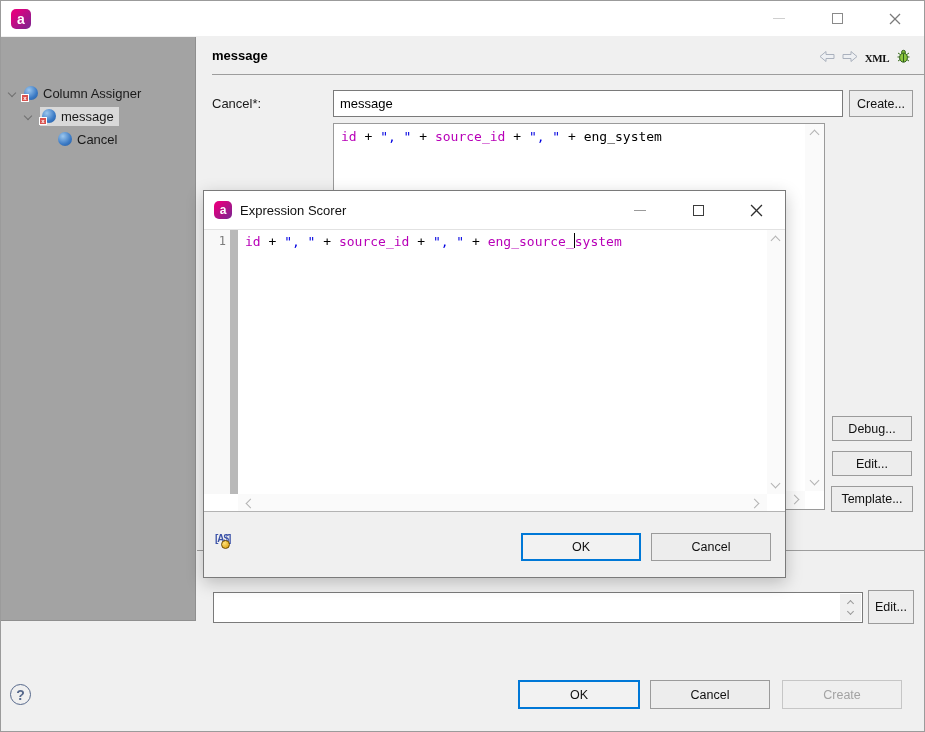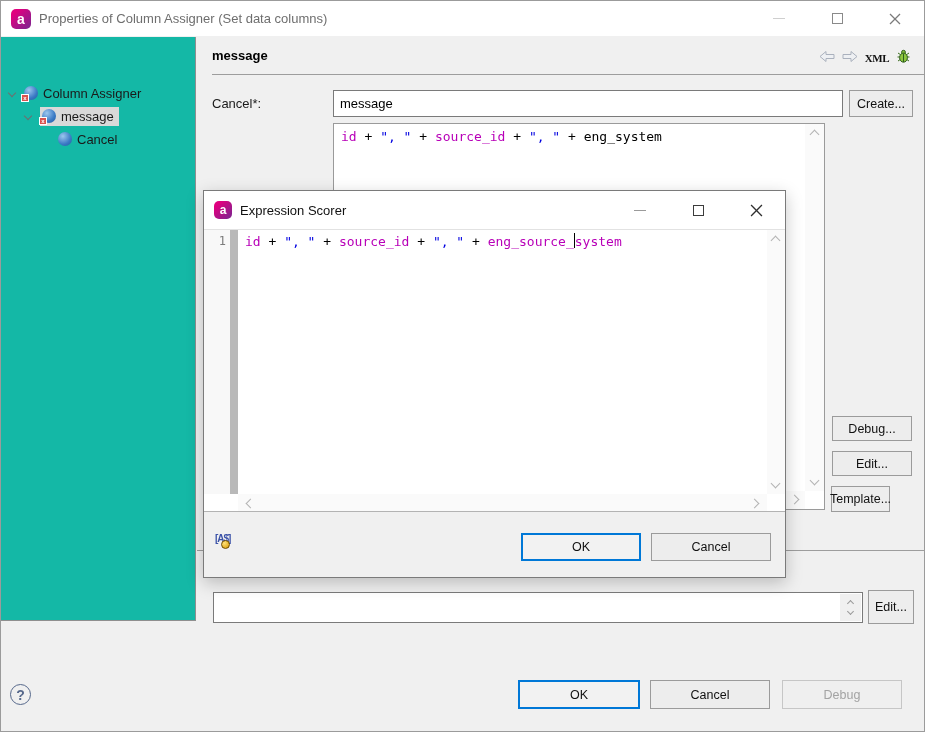--- a/index.html
+++ b/index.html
@@ -22,21 +22,21 @@
   .win-title.dark{color:#111;}
   .win-controls{position:absolute;right:0;top:0;height:100%;display:flex;align-items:center;}
   .win-btn{width:58px;height:100%;display:flex;align-items:center;justify-content:center;}
   .glyph-min{width:12px;height:1px;background:#cfcfcf;}
   .glyph-min.dark{background:#9a9a9a;}
   .glyph-max{width:11px;height:11px;border:1px solid #8a8a8a;}
   .glyph-max.dark{border-color:#3c3c3c;}
   .glyph-x{stroke:#7b7b7b;stroke-width:1.2;}
   .glyph-x.dark{stroke:#2f2f2f;}
   
-  .sidebar{position:absolute;left:1px;top:37px;width:195px;height:584px;background:#14b8a6;
+  .sidebar{position:absolute;left:1px;top:37px;width:195px;height:584px;background:#a3a3a3;
            border-right:1px solid #8f8f8f;border-bottom:1px solid #8f8f8f;}
   .tree-row{position:absolute;height:20px;display:flex;align-items:center;white-space:nowrap;}
   .tree-chev{display:inline-block;width:6px;height:6px;border-right:1.4px solid #6f6f6f;
              border-bottom:1.4px solid #6f6f6f;transform:rotate(45deg);margin-right:9px;}
   .sphere{position:relative;width:14px;height:14px;border-radius:50%;margin-right:5px;flex:0 0 auto;
           background:radial-gradient(circle at 35% 30%,#9cc7ee,#3a79c4 60%,#245a9e);}
   .sphere .err{position:absolute;left:-3px;bottom:-2px;width:8px;height:8px;background:#d9534f;
                border:1px solid #fff;color:#fff;font-size:6px;line-height:6px;text-align:center;font-weight:bold;}
   .sel-wrap{display:flex;align-items:center;background:#d9d9d9;padding:2px 5px 2px 2px;}
   
@@ -94,21 +94,20 @@
                border:1.6px solid #56688b;color:#56688b;font-weight:bold;font-size:14px;
                display:flex;align-items:center;justify-content:center;}
 </style>
 </head>
 <body>
 
 <div class="screen">
 
   <div class="titlebar">
     <div class="app-icon">a</div>
-    <div class="win-title">Properties of Column Assigner (Set data columns)</div>
     <div class="win-controls">
       <div class="win-btn">
           <div class="glyph-min"></div>
         </div>
       <div class="win-btn">
           <div class="glyph-max"></div>
         </div>
       <div class="win-btn">
         <svg width="12" height="12" viewBox="0 0 12 12">
             <line x1="1" y1="1" x2="11" y2="11" class="glyph-x"></line>
@@ -190,37 +189,37 @@
           <span class="chev left"></span>
         </div>
       <div class="sc-btn" style="right:2px;top:0;">
           <span class="chev right"></span>
         </div>
     </div>
   </div>
 
   <div class="btn" style="left:832px;top:416px;width:80px;height:25px;">Debug...</div>
   <div class="btn" style="left:832px;top:451px;width:80px;height:25px;">Edit...</div>
-  <div class="btn" style="left:831px;top:486px;width:59px;height:26px;">Template...</div>
+  <div class="btn" style="left:831px;top:486px;width:82px;height:26px;">Template...</div>
 
   <div class="hr2"></div>
 
   <div class="text-field" style="left:213px;top:592px;width:650px;height:31px;">
     <span></span>
     <div class="spinner">
       <span class="chev sm up"></span>
       <span class="chev sm down"></span>
     </div>
   </div>
   <div class="btn" style="left:868px;top:590px;width:46px;height:34px;">Edit...</div>
 
   <div class="help-circle">?</div>
   <div class="btn default" style="left:518px;top:680px;width:122px;height:29px;">OK</div>
   <div class="btn" style="left:650px;top:680px;width:120px;height:29px;">Cancel</div>
-  <div class="btn disabled" style="left:782px;top:680px;width:120px;height:29px;" aria-disabled="true">Debug</div>
+  <div class="btn disabled" style="left:782px;top:680px;width:120px;height:29px;" aria-disabled="true">Create</div>
 
   <div class="dialog">
     <div class="dlg-titlebar">
       <div class="app-icon" style="width:18px;height:18px;line-height:18px;font-size:12px;">a</div>
       <div class="win-title dark">Expression Scorer</div>
       <div class="win-controls">
         <div class="win-btn">
             <div class="glyph-min dark"></div>
           </div>
         <div class="win-btn">

